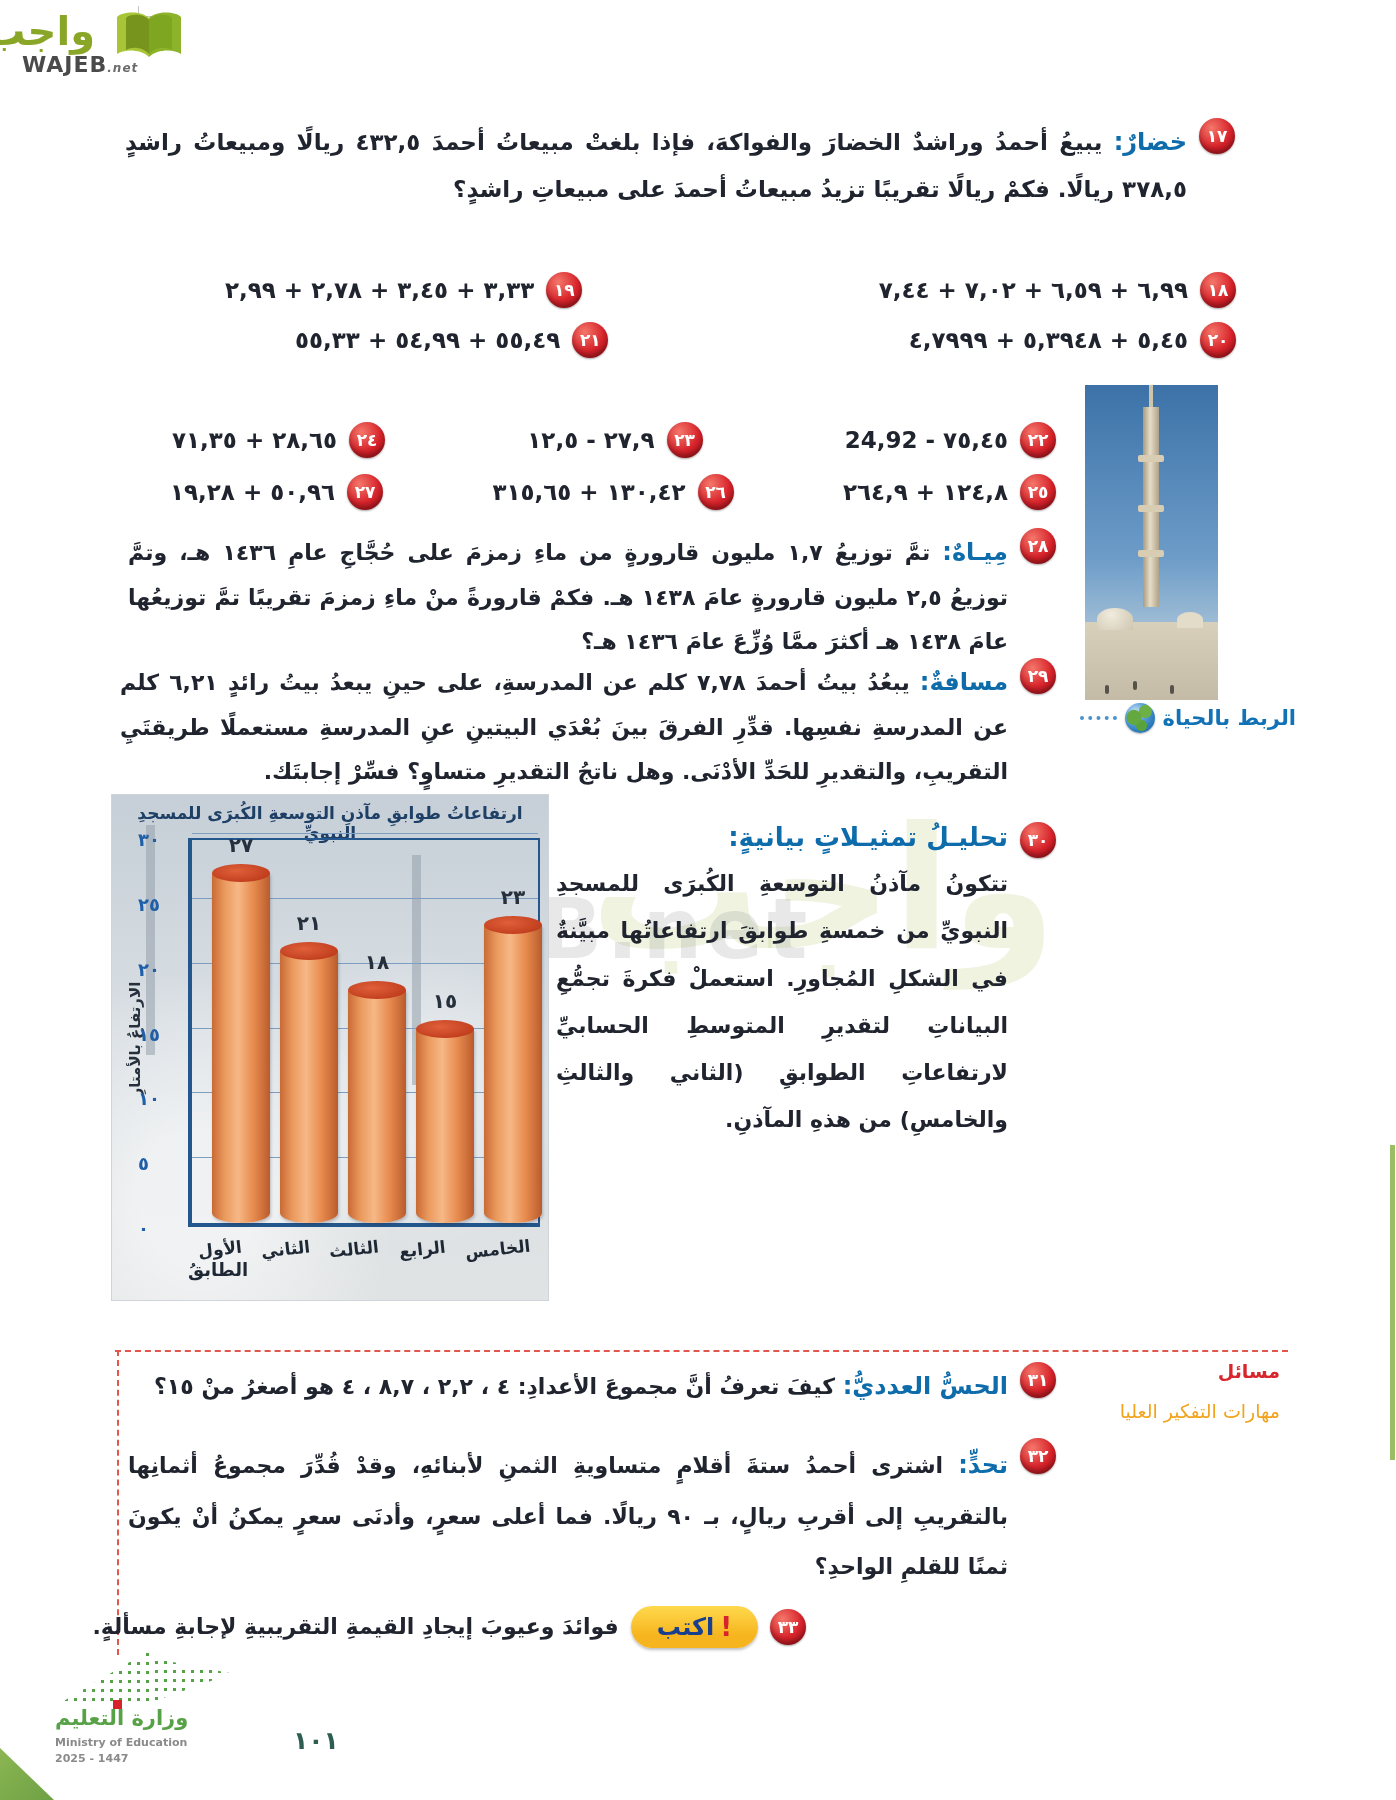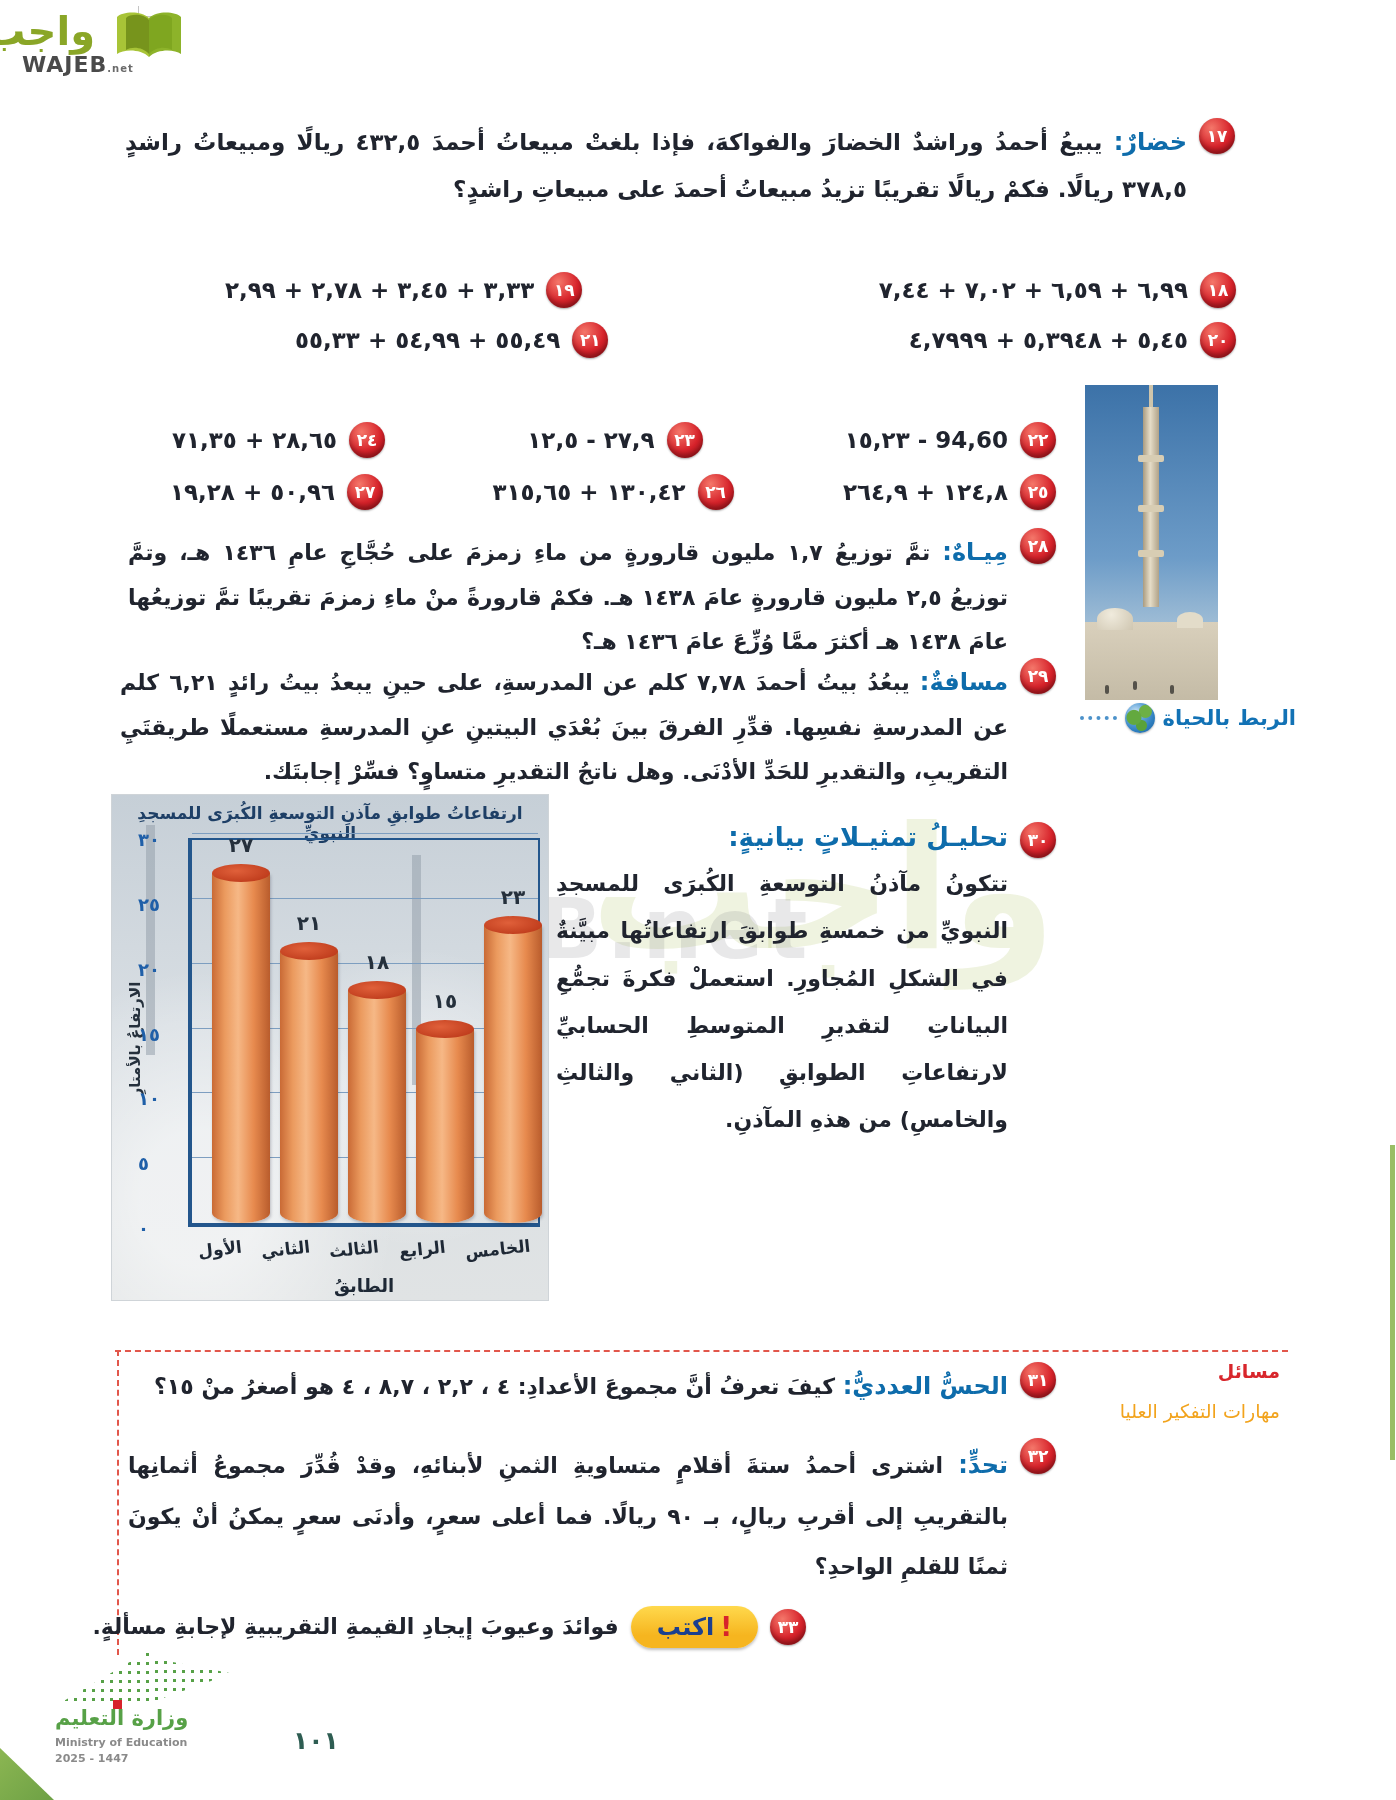--- a/index.html
+++ b/index.html
@@ -4,21 +4,21 @@
 <style>
   html,body{margin:0;padding:0;background:#ffffff;}
   *{box-sizing:border-box;}
   #page{position:relative;width:1396px;height:1800px;background:#fff;overflow:hidden;
         font-family:"DejaVu Sans",sans-serif;color:#1c2230;}
 
   
   .logo{position:absolute;left:10px;top:6px;width:300px;height:70px;}
   .logo-ar{position:absolute;right:215px;top:2px;font-size:40px;font-weight:800;color:#8aa627;}
   .logo-en{position:absolute;left:12px;top:46px;font-size:22px;font-weight:800;color:#4a4a4a;letter-spacing:1px;}
-  .logo-en small{font-size:10px;color:#6b6b6b;font-weight:700;}
+  .logo-en small{font-size:12px;color:#6b6b6b;font-weight:700;font-style:italic;}
   .logo-book{position:absolute;left:100px;top:2px;}
   .cropline-h{position:absolute;left:118px;top:10px;width:30px;height:1px;background:#c4c4c4;}
   .cropline-v{position:absolute;left:128px;top:0;width:1px;height:30px;background:#c4c4c4;}
 
   
   .circle{width:36px;height:36px;border-radius:50%;flex:0 0 36px;
       background:radial-gradient(circle at 35% 28%,#f4776a 0%,#d7232b 55%,#9a0d15 100%);
       color:#fff;display:flex;align-items:center;justify-content:center;
       font-size:17px;font-weight:700;
       box-shadow:inset 0 -4px 5px rgba(0,0,0,.28),0 1px 2px rgba(0,0,0,.35);}
@@ -76,21 +76,21 @@
   #yticks{position:absolute;left:26px;top:43px;width:46px;height:389px;}
   .barcol{position:absolute;bottom:0;width:58px;
       background:linear-gradient(90deg,#c96a35 0%,#eb9a5e 22%,#f6b886 45%,#e78a4e 72%,#b95c2c 100%);
       border-radius:0 0 50% 50%/0 0 10px 10px;box-shadow:1px 2px 3px rgba(40,40,60,.25);}
   .ellipse{position:absolute;top:-9px;left:0;width:100%;height:18px;border-radius:50%;
       background:radial-gradient(ellipse at 42% 38%,#e0603a 0%,#c03d1d 75%);}
   .bval{position:absolute;top:-40px;left:0;width:100%;text-align:center;
       font-size:20px;font-weight:800;color:#25303c;}
   #xcats{position:absolute;left:76px;top:444px;width:352px;display:flex;justify-content:space-around;direction:ltr;}
   .xcat{font-size:17px;font-weight:800;color:#1e2835;transform:rotate(-6deg);}
-  .xlab{position:absolute;left:76px;top:480px;width:352px;text-align:center;direction:rtl;
+  .xlab{position:absolute;left:76px;top:464px;width:352px;text-align:left;direction:rtl;
       font-size:18px;font-weight:800;color:#1e2835;}
 
   
   .dash-h{position:absolute;left:115px;top:1350px;width:1173px;border-top:2px dashed #e2574b;}
   .dash-v{position:absolute;left:117px;top:1350px;height:305px;border-left:2px dashed #e2574b;}
   .hot1{position:absolute;right:116px;top:1360px;width:200px;text-align:right;direction:rtl;
       font-size:19px;font-weight:800;color:#d8262c;}
   .hot2{position:absolute;right:116px;top:1400px;width:200px;text-align:right;direction:rtl;
       font-size:19px;font-weight:400;color:#f2a31c;}
   .pill{height:42px;padding:2px 26px;border-radius:22px;display:flex;align-items:center;gap:6px;
@@ -170,21 +170,21 @@
     <div class="pg">
       <div class="circle">٢١</div>
       <bdo class="expr" dir="ltr">٥٥,٣٣ + ٥٤,٩٩ + ٥٥,٤٩</bdo>
     </div>
   </div>
 
 
   <div class="exprrow" style="left:172px;right:340px;top:422px;">
     <div class="pg">
       <div class="circle">٢٢</div>
-      <bdo class="expr" dir="ltr">١٥,٢٣ - 94,60</bdo>
+      <bdo class="expr" dir="ltr">24,92 - ٧٥,٤٥</bdo>
     </div>
     <div class="pg">
       <div class="circle">٢٣</div>
       <bdo class="expr" dir="ltr">١٢,٥ - ٢٧,٩</bdo>
     </div>
     <div class="pg">
       <div class="circle">٢٤</div>
       <bdo class="expr" dir="ltr">٧١,٣٥ + ٢٨,٦٥</bdo>
     </div>
   </div>

